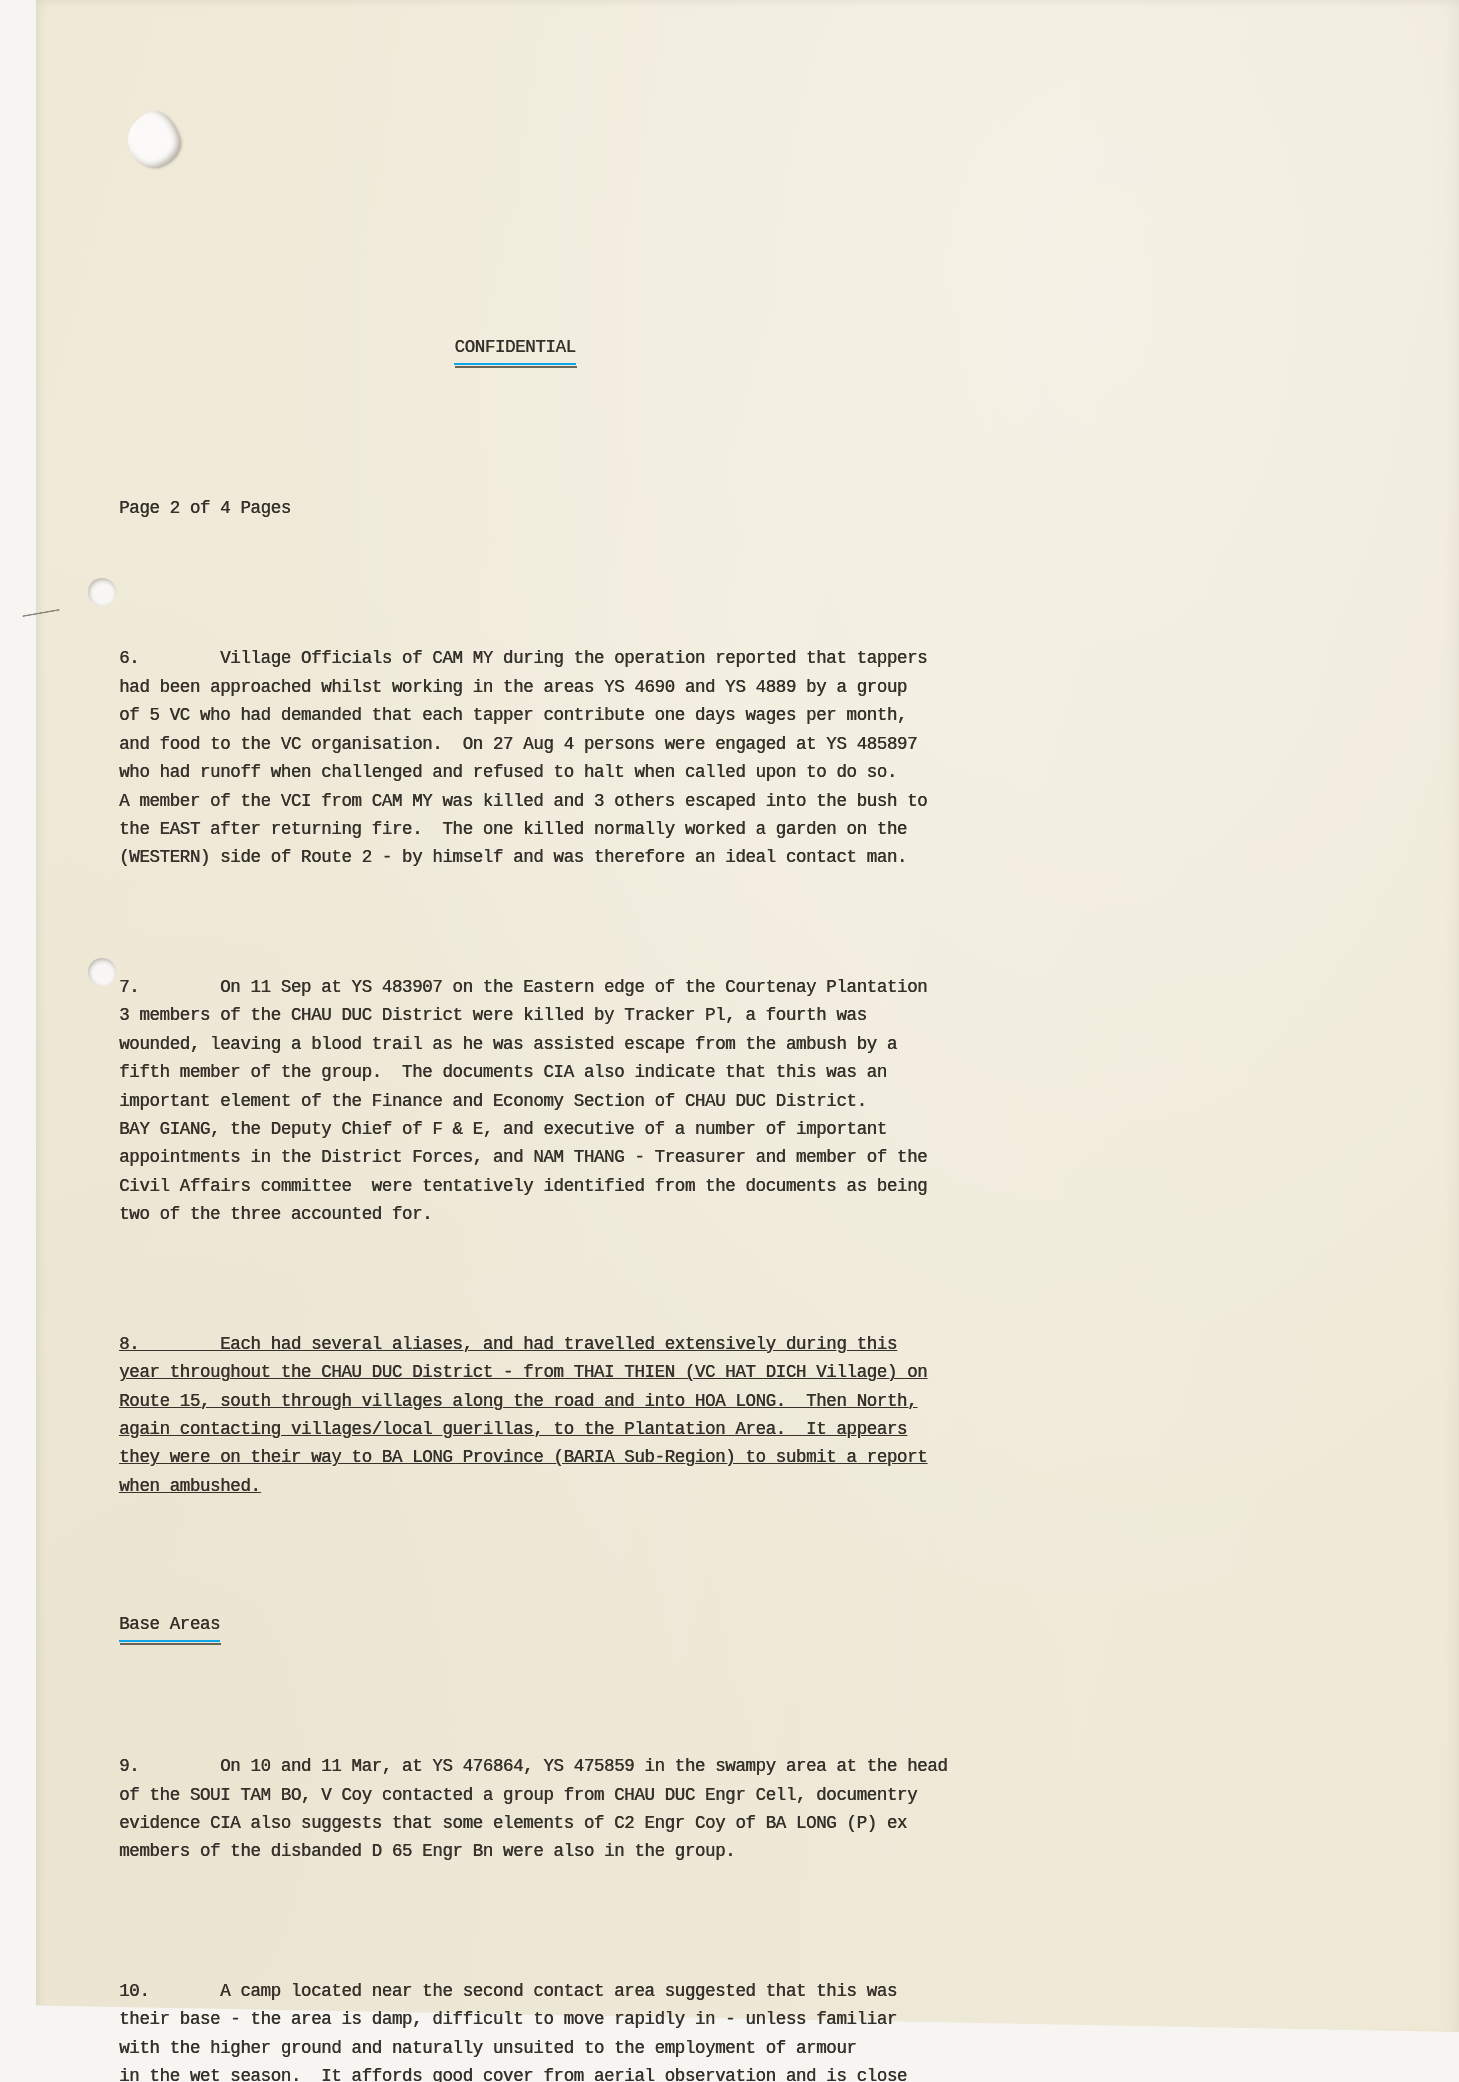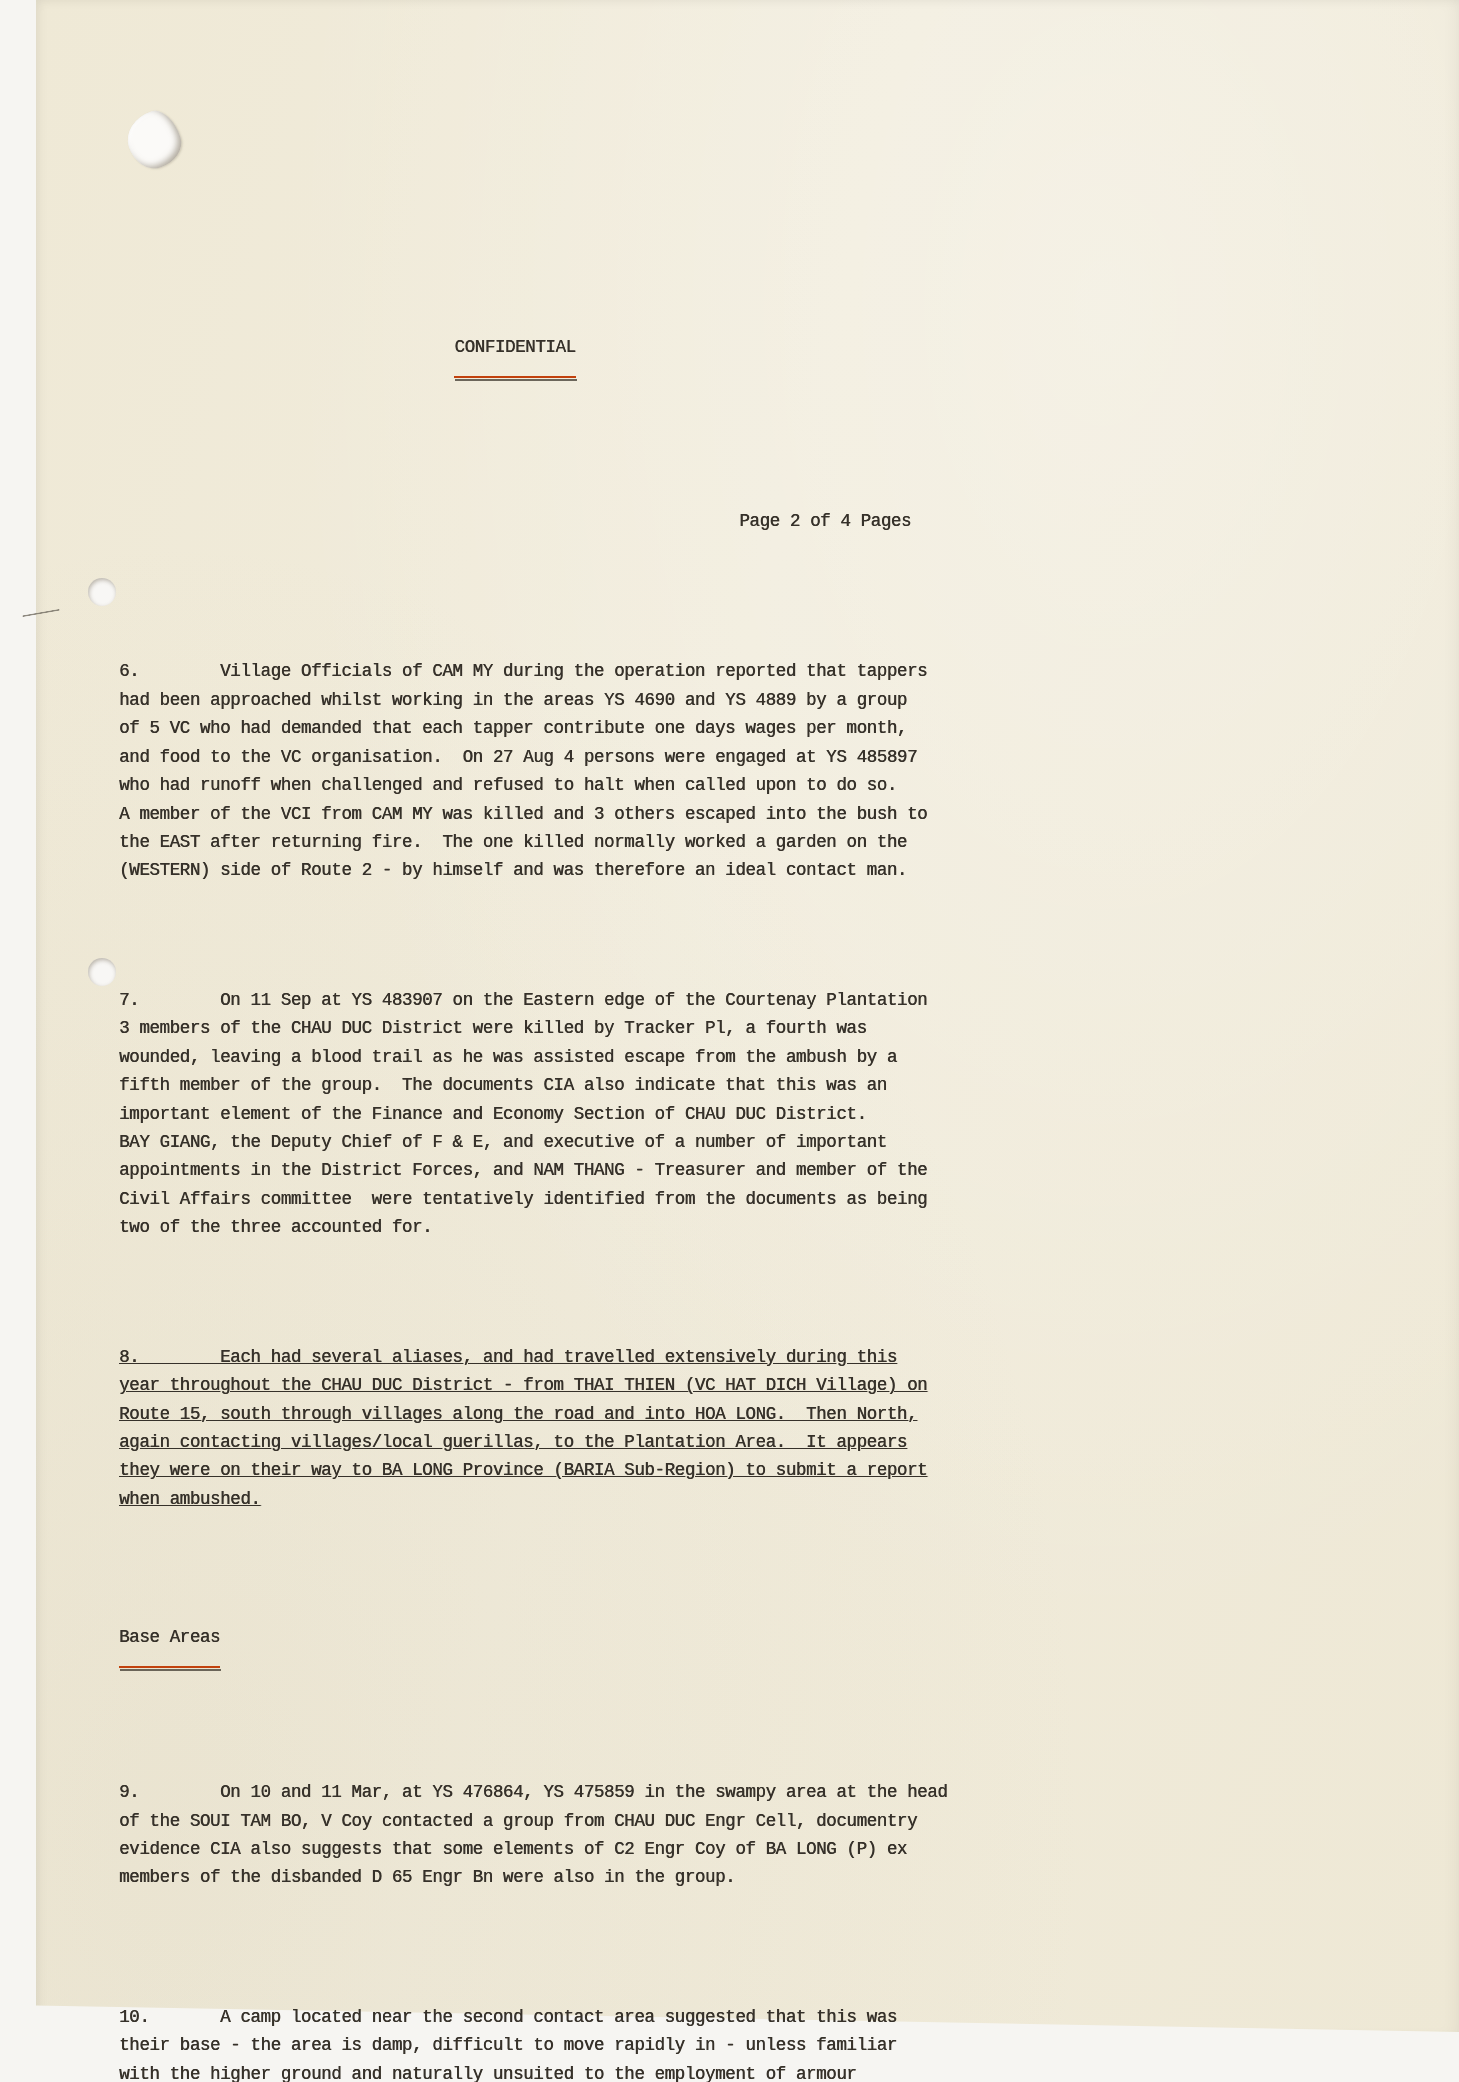--- a/index.html
+++ b/index.html
@@ -47,28 +47,28 @@
   
   .content {
     position:absolute; left:119px; top:0; width:886px;
     font-family:"Liberation Mono","DejaVu Sans Mono",monospace;
     font-size:17.5px; letter-spacing:-0.4px; line-height:28.4px;
     color:#36312a; text-shadow:0.45px 0 0 #3a352d;
     white-space:pre-wrap;
   }
   .block { margin:0; }
   .m-title   { margin-top:248px; text-align:center; width:792px; }
-  .m-pagenum { margin-top:44px;  text-align:right; width:792px; }
+  .m-pagenum { margin-top:44px;  text-align:left; width:792px; }
   .m-p6  { margin-top:37px; }
   .m-p7  { margin-top:16px; }
   .m-p8  { margin-top:16px;text-decoration:underline; }
   .m-head{ margin-top:25px;text-decoration:underline; }
   .m-p9  { margin-top:25px; }
   .m-p10 { margin-top:26px; }
-  .u2 { display:inline-block; position:relative; border-bottom:2px solid #c2410c; padding-bottom:14px; }
+  .u2 { display:inline-block; position:relative; border-bottom:2px solid #0ea5e9; padding-bottom:1px; }
   .u2::after {
     content:""; position:absolute; left:1px; right:-1px; bottom:-5px; height:2px;
     background:#4a443a; opacity:0.8;
   }
 
   
   .footer {
     position:absolute; left:0; right:0; bottom:0; height:45px;
     background:#fcfcfb;
     display:flex; justify-content:space-between; align-items:center;

